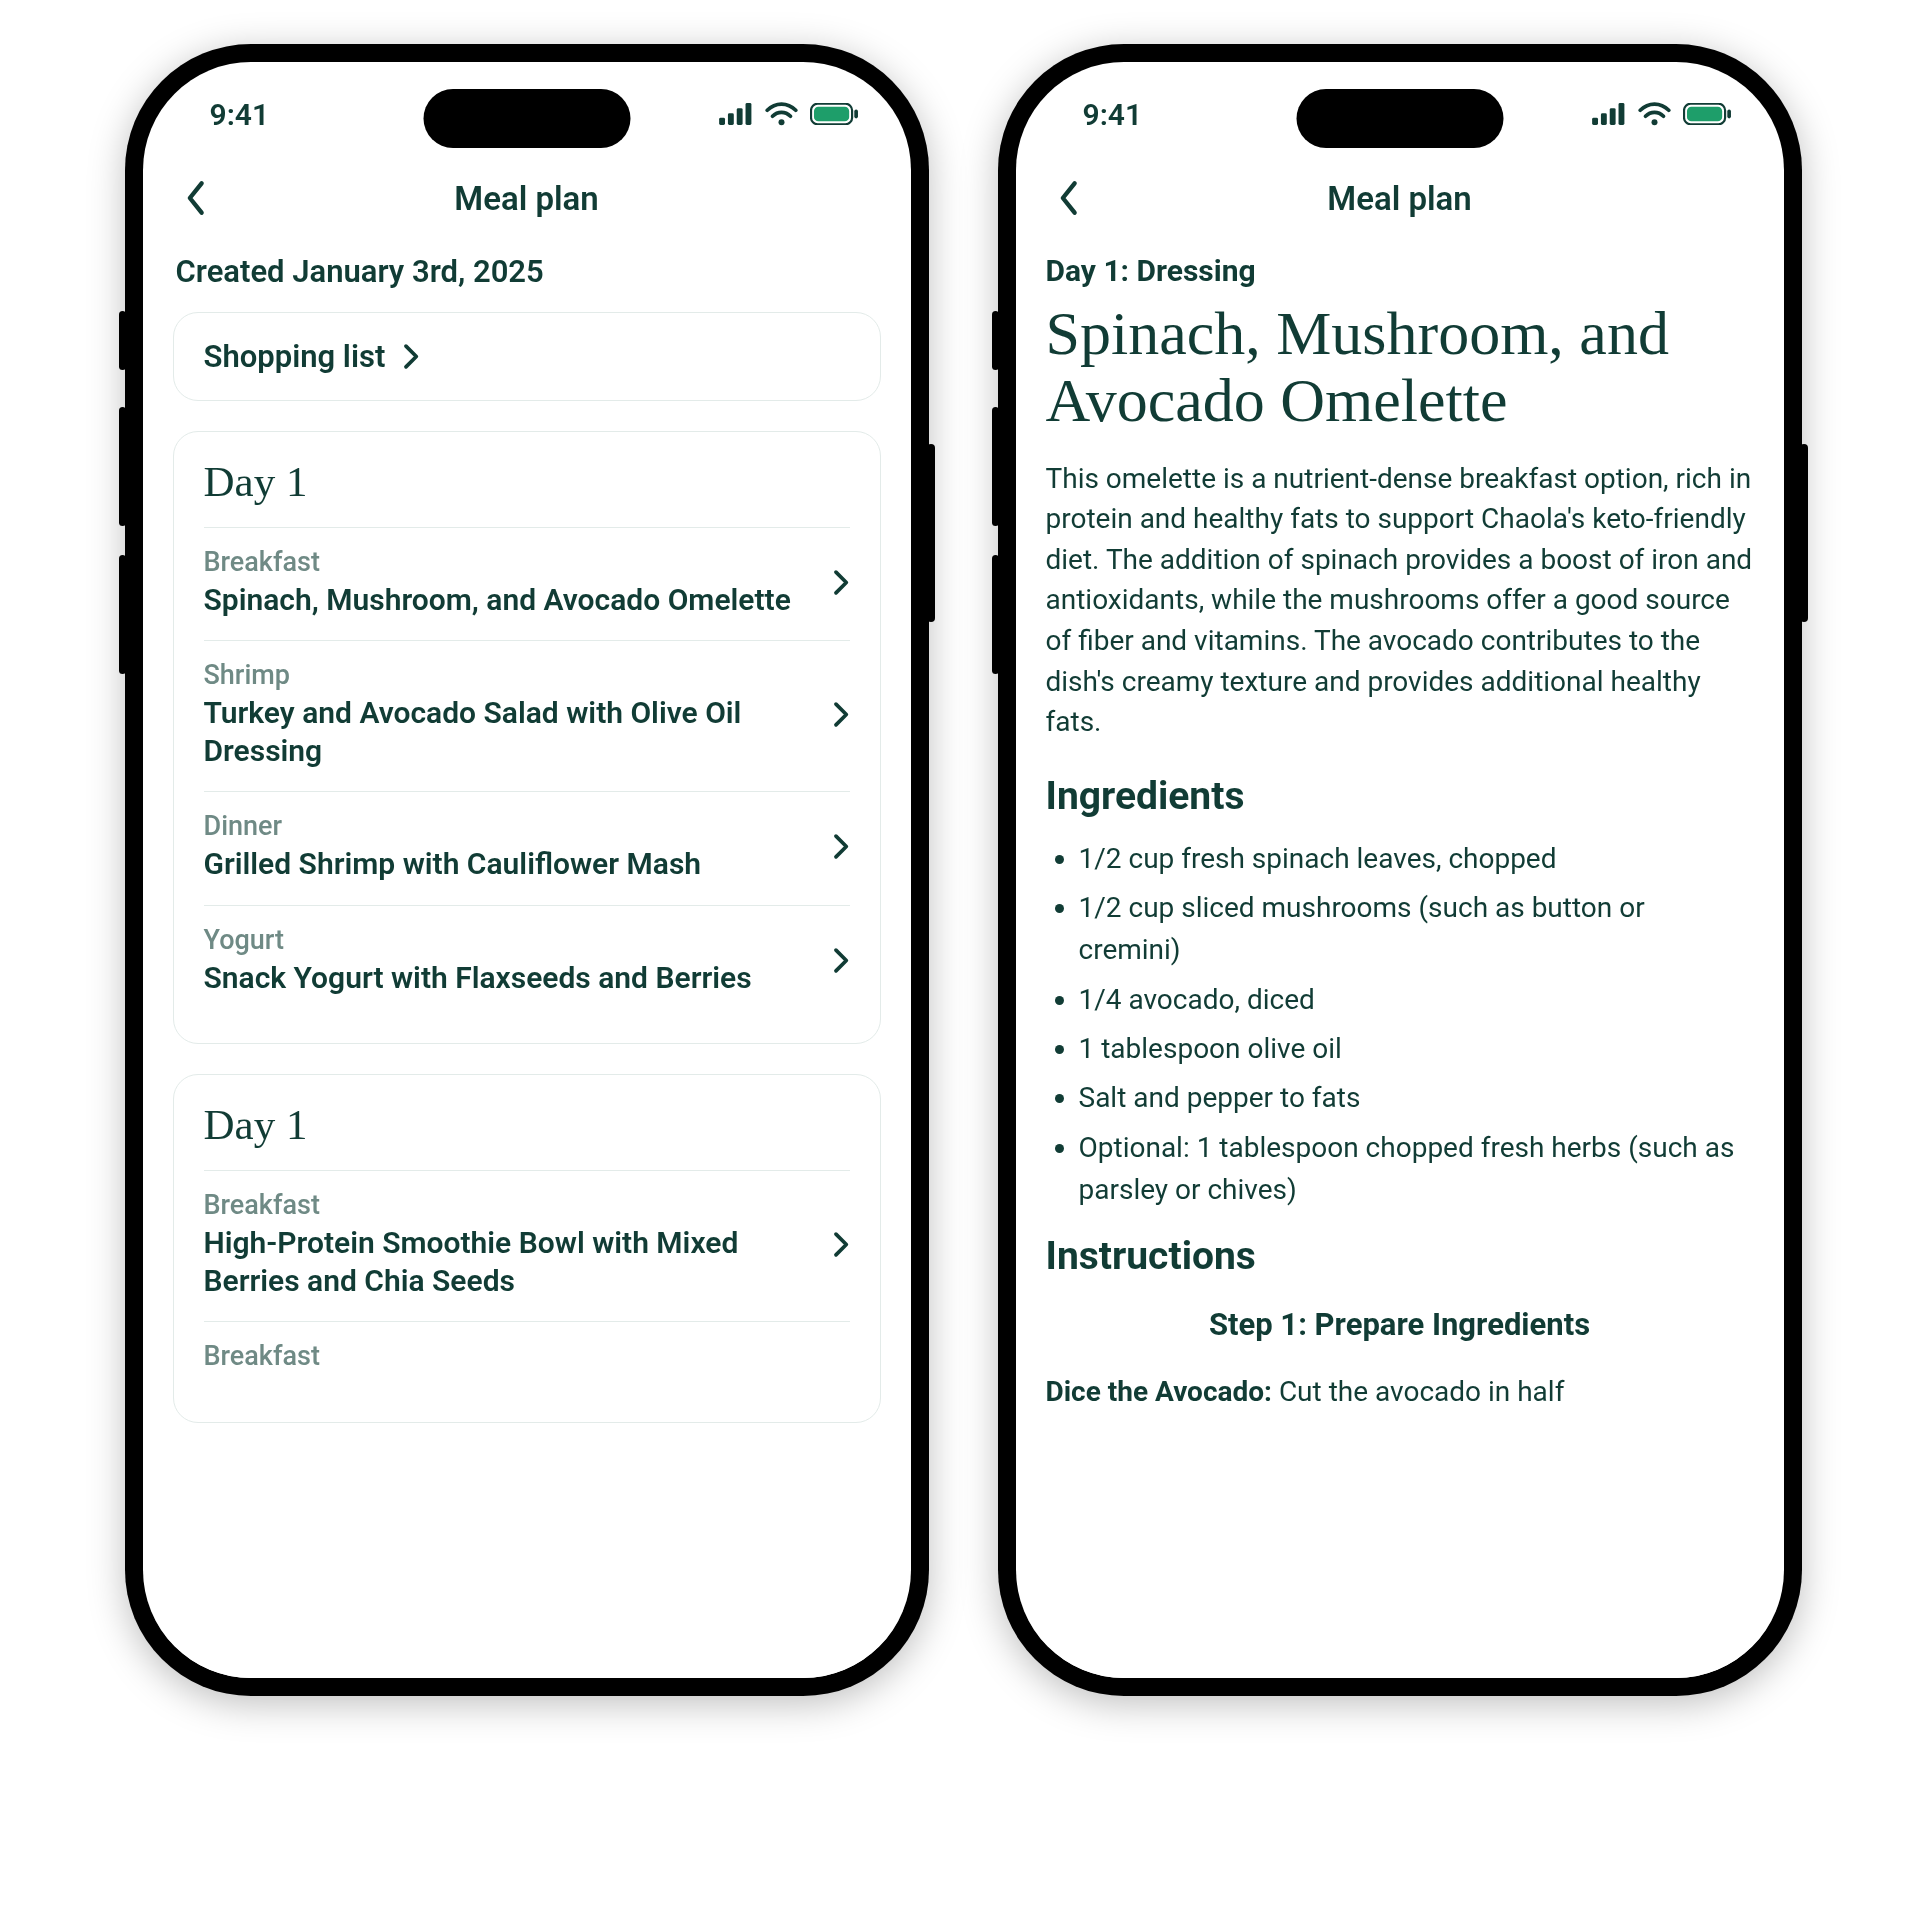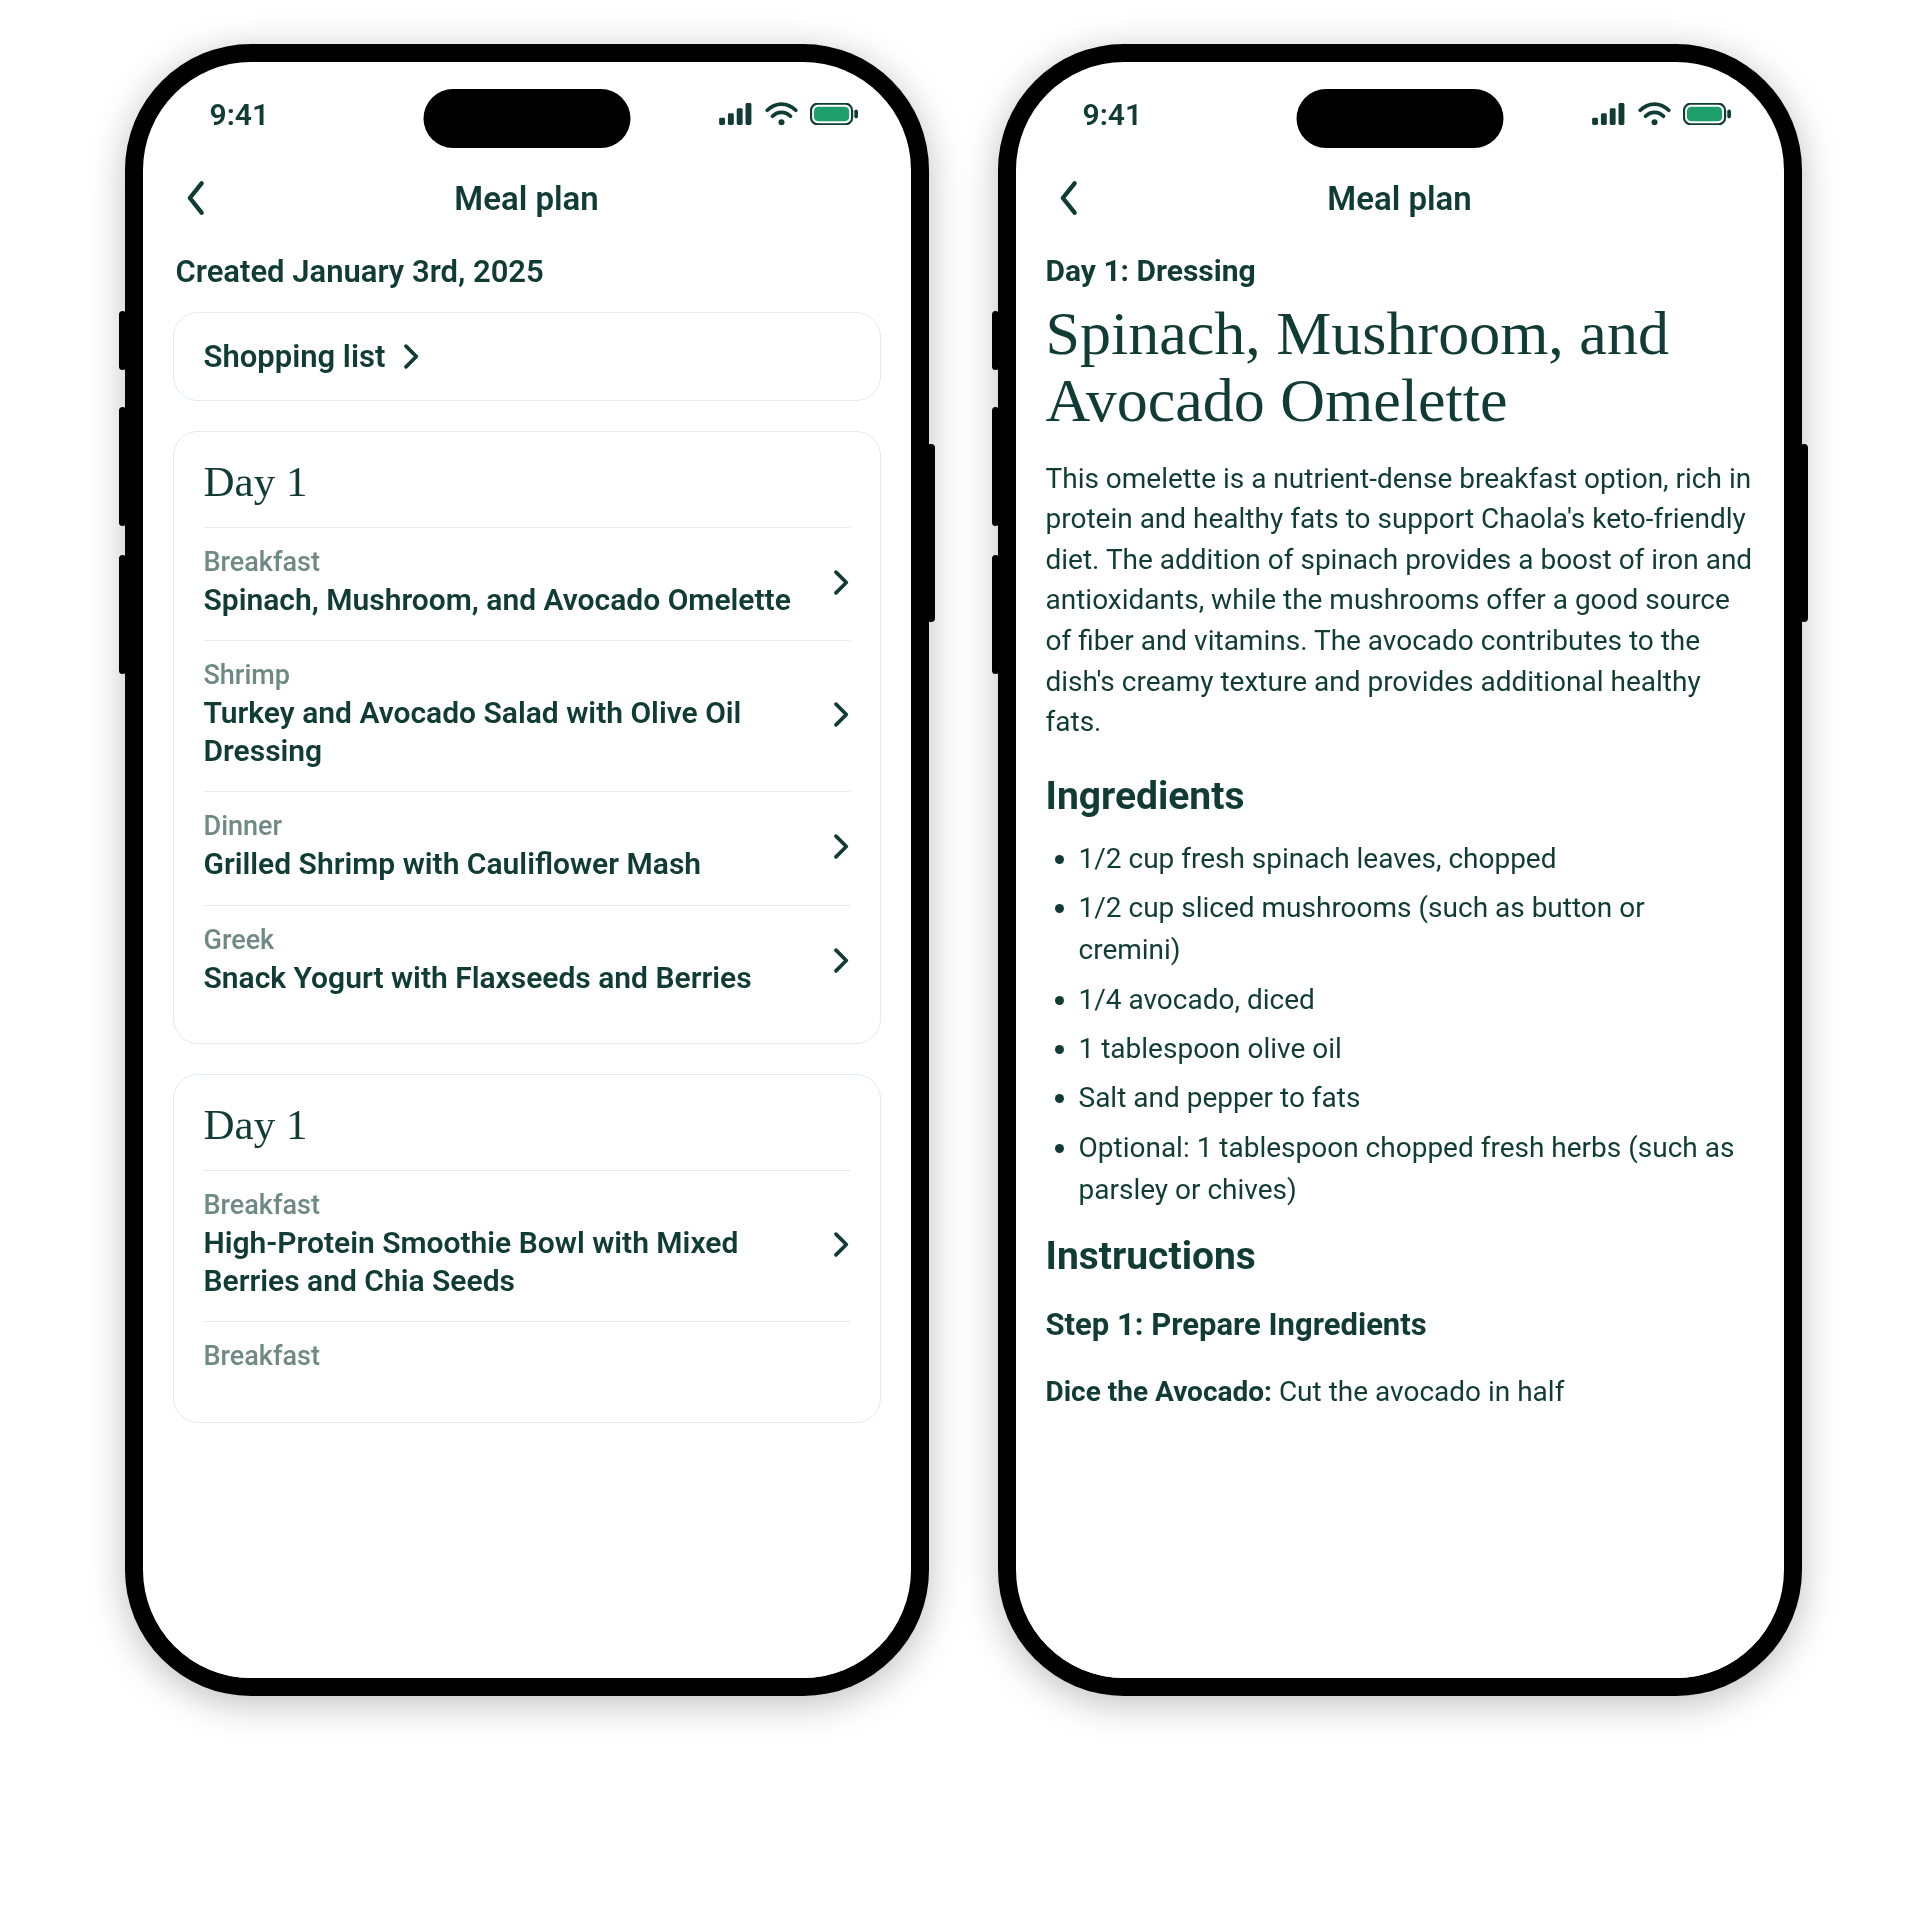--- a/index.html
+++ b/index.html
@@ -122,21 +122,21 @@
 
   
   .crumb{font-size:30px;font-weight:700;margin:7.4px 0 12px 0;}
   .recipe-title{
     font-family:var(--serif);
     font-size:62px;line-height:1.08;font-weight:400;
     margin:0 0 25px 0;
   }
   .para{font-size:28px;line-height:1.45;margin:0 0 30px 0;}
   .h2{font-size:39px;font-weight:700;margin:15px 0 19px 0;}
-  .h3{font-size:31px;font-weight:700;margin:27px 0 15px 0;}
+  .h3{font-size:31px;font-weight:700;margin:27px 0 15px 0;text-align:center;}
   ul.ing{margin:0 0 22px 0;padding-left:33px;}
   ul.ing li{font-size:28px;line-height:1.5;margin-bottom:7.4px;}
   .step-line{font-size:28px;line-height:1.5;}
   .step-line b{font-weight:700;}
   .fade{
     position:absolute;left:0;right:0;bottom:0;height:89px;
     background:linear-gradient(to bottom, rgba(255,255,255,0), #fff 80%);
     pointer-events:none;
   }
 </style>
@@ -223,21 +223,21 @@
             <div class="text">
               <div class="kind">Dinner</div>
               <div class="name">Grilled Shrimp with Cauliflower Mash</div>
             </div>
             <svg class="chev" width="16.3" height="27" viewBox="0 0 22 36">
                 <path d="M4 4 L18 18 L4 32" fill="none" stroke="#113c35" stroke-width="5" stroke-linecap="round" stroke-linejoin="round"></path>
               </svg>
           </div>
           <div class="meal">
             <div class="text">
-              <div class="kind">Greek</div>
+              <div class="kind">Yogurt</div>
               <div class="name">Snack Yogurt with Flaxseeds and Berries</div>
             </div>
             <svg class="chev" width="16.3" height="27" viewBox="0 0 22 36">
                 <path d="M4 4 L18 18 L4 32" fill="none" stroke="#113c35" stroke-width="5" stroke-linecap="round" stroke-linejoin="round"></path>
               </svg>
           </div>
         </div>
 
         <div class="card">
           <div class="day-title">Day 1</div>

